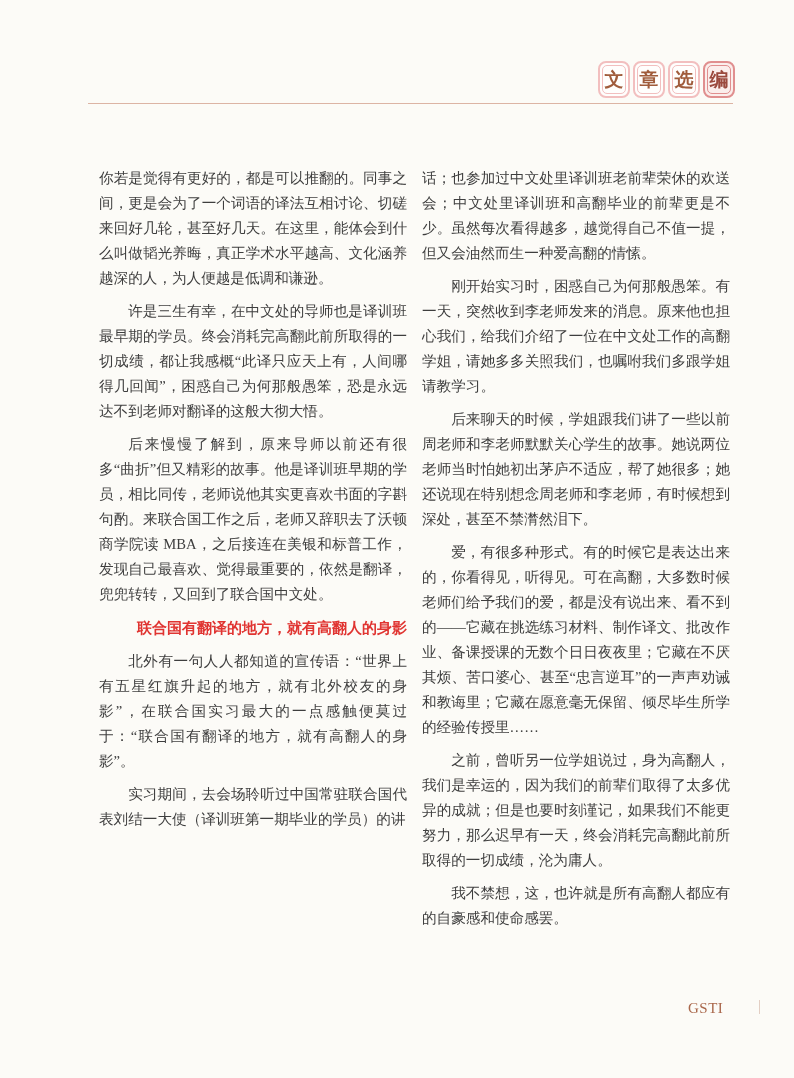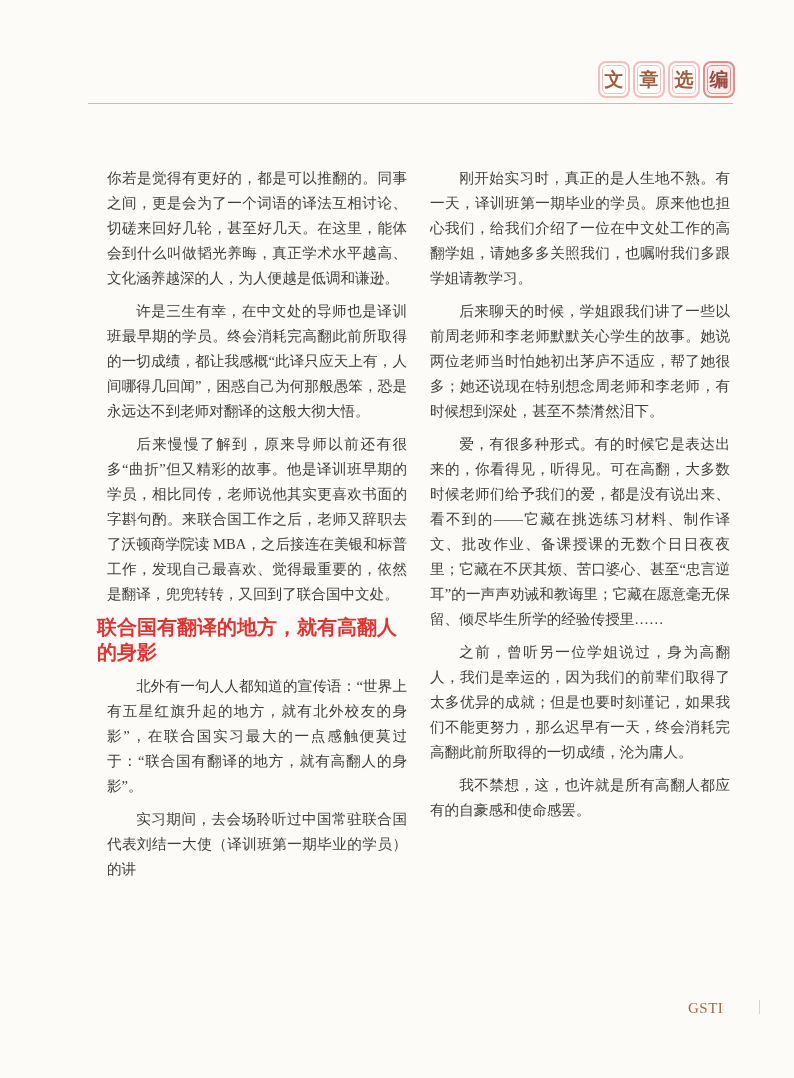--- a/index.html
+++ b/index.html
@@ -44,26 +44,26 @@
   .col{
     position:absolute;top:166px;
     width:310px;
     font-size:14.6px;
     line-height:25px;
     text-align:justify;
     color:#3e3e3e;
   }
   .col-left{left:97px;}
   .col-right{left:420px;}
-  .para{margin:0 0 8px 10px;}
+  .para{margin:0 0 8px 2px;}
   .para.indent{text-indent:2em;}
   .col-heading{
     margin:5px 0 9px 0;
-    text-align:left;
-    font-size:20px;
+    text-align:right;
+    font-size:15px;
     font-weight:bold;
     color:#e03431;
     font-family:"Liberation Sans","DejaVu Sans",sans-serif;
   }
   
   .footer{
     position:absolute;top:1000px;left:688px;
     font-size:15px;
     display:flex;align-items:flex-start;gap:32px;
   }
@@ -95,21 +95,22 @@
 
 <div class="col col-left">
     <p class="para">你若是觉得有更好的，都是可以推翻的。同事之间，更是会为了一个词语的译法互相讨论、切磋来回好几轮，甚至好几天。在这里，能体会到什么叫做韬光养晦，真正学术水平越高、文化涵养越深的人，为人便越是低调和谦逊。</p>
     <p class="para indent">许是三生有幸，在中文处的导师也是译训班最早期的学员。终会消耗完高翻此前所取得的一切成绩，都让我感概“此译只应天上有，人间哪得几回闻”，困惑自己为何那般愚笨，恐是永远达不到老师对翻译的这般大彻大悟。</p>
     <p class="para indent">后来慢慢了解到，原来导师以前还有很多“曲折”但又精彩的故事。他是译训班早期的学员，相比同传，老师说他其实更喜欢书面的字斟句酌。来联合国工作之后，老师又辞职去了沃顿商学院读 MBA，之后接连在美银和标普工作，发现自己最喜欢、觉得最重要的，依然是翻译，兜兜转转，又回到了联合国中文处。</p>
     <h3 class="col-heading">联合国有翻译的地方，就有高翻人的身影</h3>
     <p class="para indent">北外有一句人人都知道的宣传语：“世界上有五星红旗升起的地方，就有北外校友的身影”，在联合国实习最大的一点感触便莫过于：“联合国有翻译的地方，就有高翻人的身影”。</p>
     <p class="para indent">实习期间，去会场聆听过中国常驻联合国代表刘结一大使（译训班第一期毕业的学员）的讲</p>
   </div>
 <div class="col col-right">
-    <p class="para indent">刚开始实习时，真正的是人生地不熟。有一天，译训班第一期毕业的学员。原来他也担心我们，给我们介绍了一位在中文处工作的高翻学姐，请她多多关照我们，也嘱咐我们多跟学姐请教学习。</p>
+    <p class="para">话；也参加过中文处里译训班老前辈荣休的欢送会；中文处里译训班和高翻毕业的前辈更是不少。虽然每次看得越多，越觉得自己不值一提，但又会油然而生一种爱高翻的情愫。</p>
+    <p class="para indent">刚开始实习时，困惑自己为何那般愚笨。有一天，突然收到李老师发来的消息。原来他也担心我们，给我们介绍了一位在中文处工作的高翻学姐，请她多多关照我们，也嘱咐我们多跟学姐请教学习。</p>
     <p class="para indent">后来聊天的时候，学姐跟我们讲了一些以前周老师和李老师默默关心学生的故事。她说两位老师当时怕她初出茅庐不适应，帮了她很多；她还说现在特别想念周老师和李老师，有时候想到深处，甚至不禁潸然泪下。</p>
     <p class="para indent">爱，有很多种形式。有的时候它是表达出来的，你看得见，听得见。可在高翻，大多数时候老师们给予我们的爱，都是没有说出来、看不到的——它藏在挑选练习材料、制作译文、批改作业、备课授课的无数个日日夜夜里；它藏在不厌其烦、苦口婆心、甚至“忠言逆耳”的一声声劝诫和教诲里；它藏在愿意毫无保留、倾尽毕生所学的经验传授里……</p>
     <p class="para indent">之前，曾听另一位学姐说过，身为高翻人，我们是幸运的，因为我们的前辈们取得了太多优异的成就；但是也要时刻谨记，如果我们不能更努力，那么迟早有一天，终会消耗完高翻此前所取得的一切成绩，沦为庸人。</p>
     <p class="para indent">我不禁想，这，也许就是所有高翻人都应有的自豪感和使命感罢。</p>
   </div>
 
 <div class="footer">
   <span class="footer-brand">GSTI</span>
   <span class="footer-divider"></span>
   <span class="footer-page">69</span>

